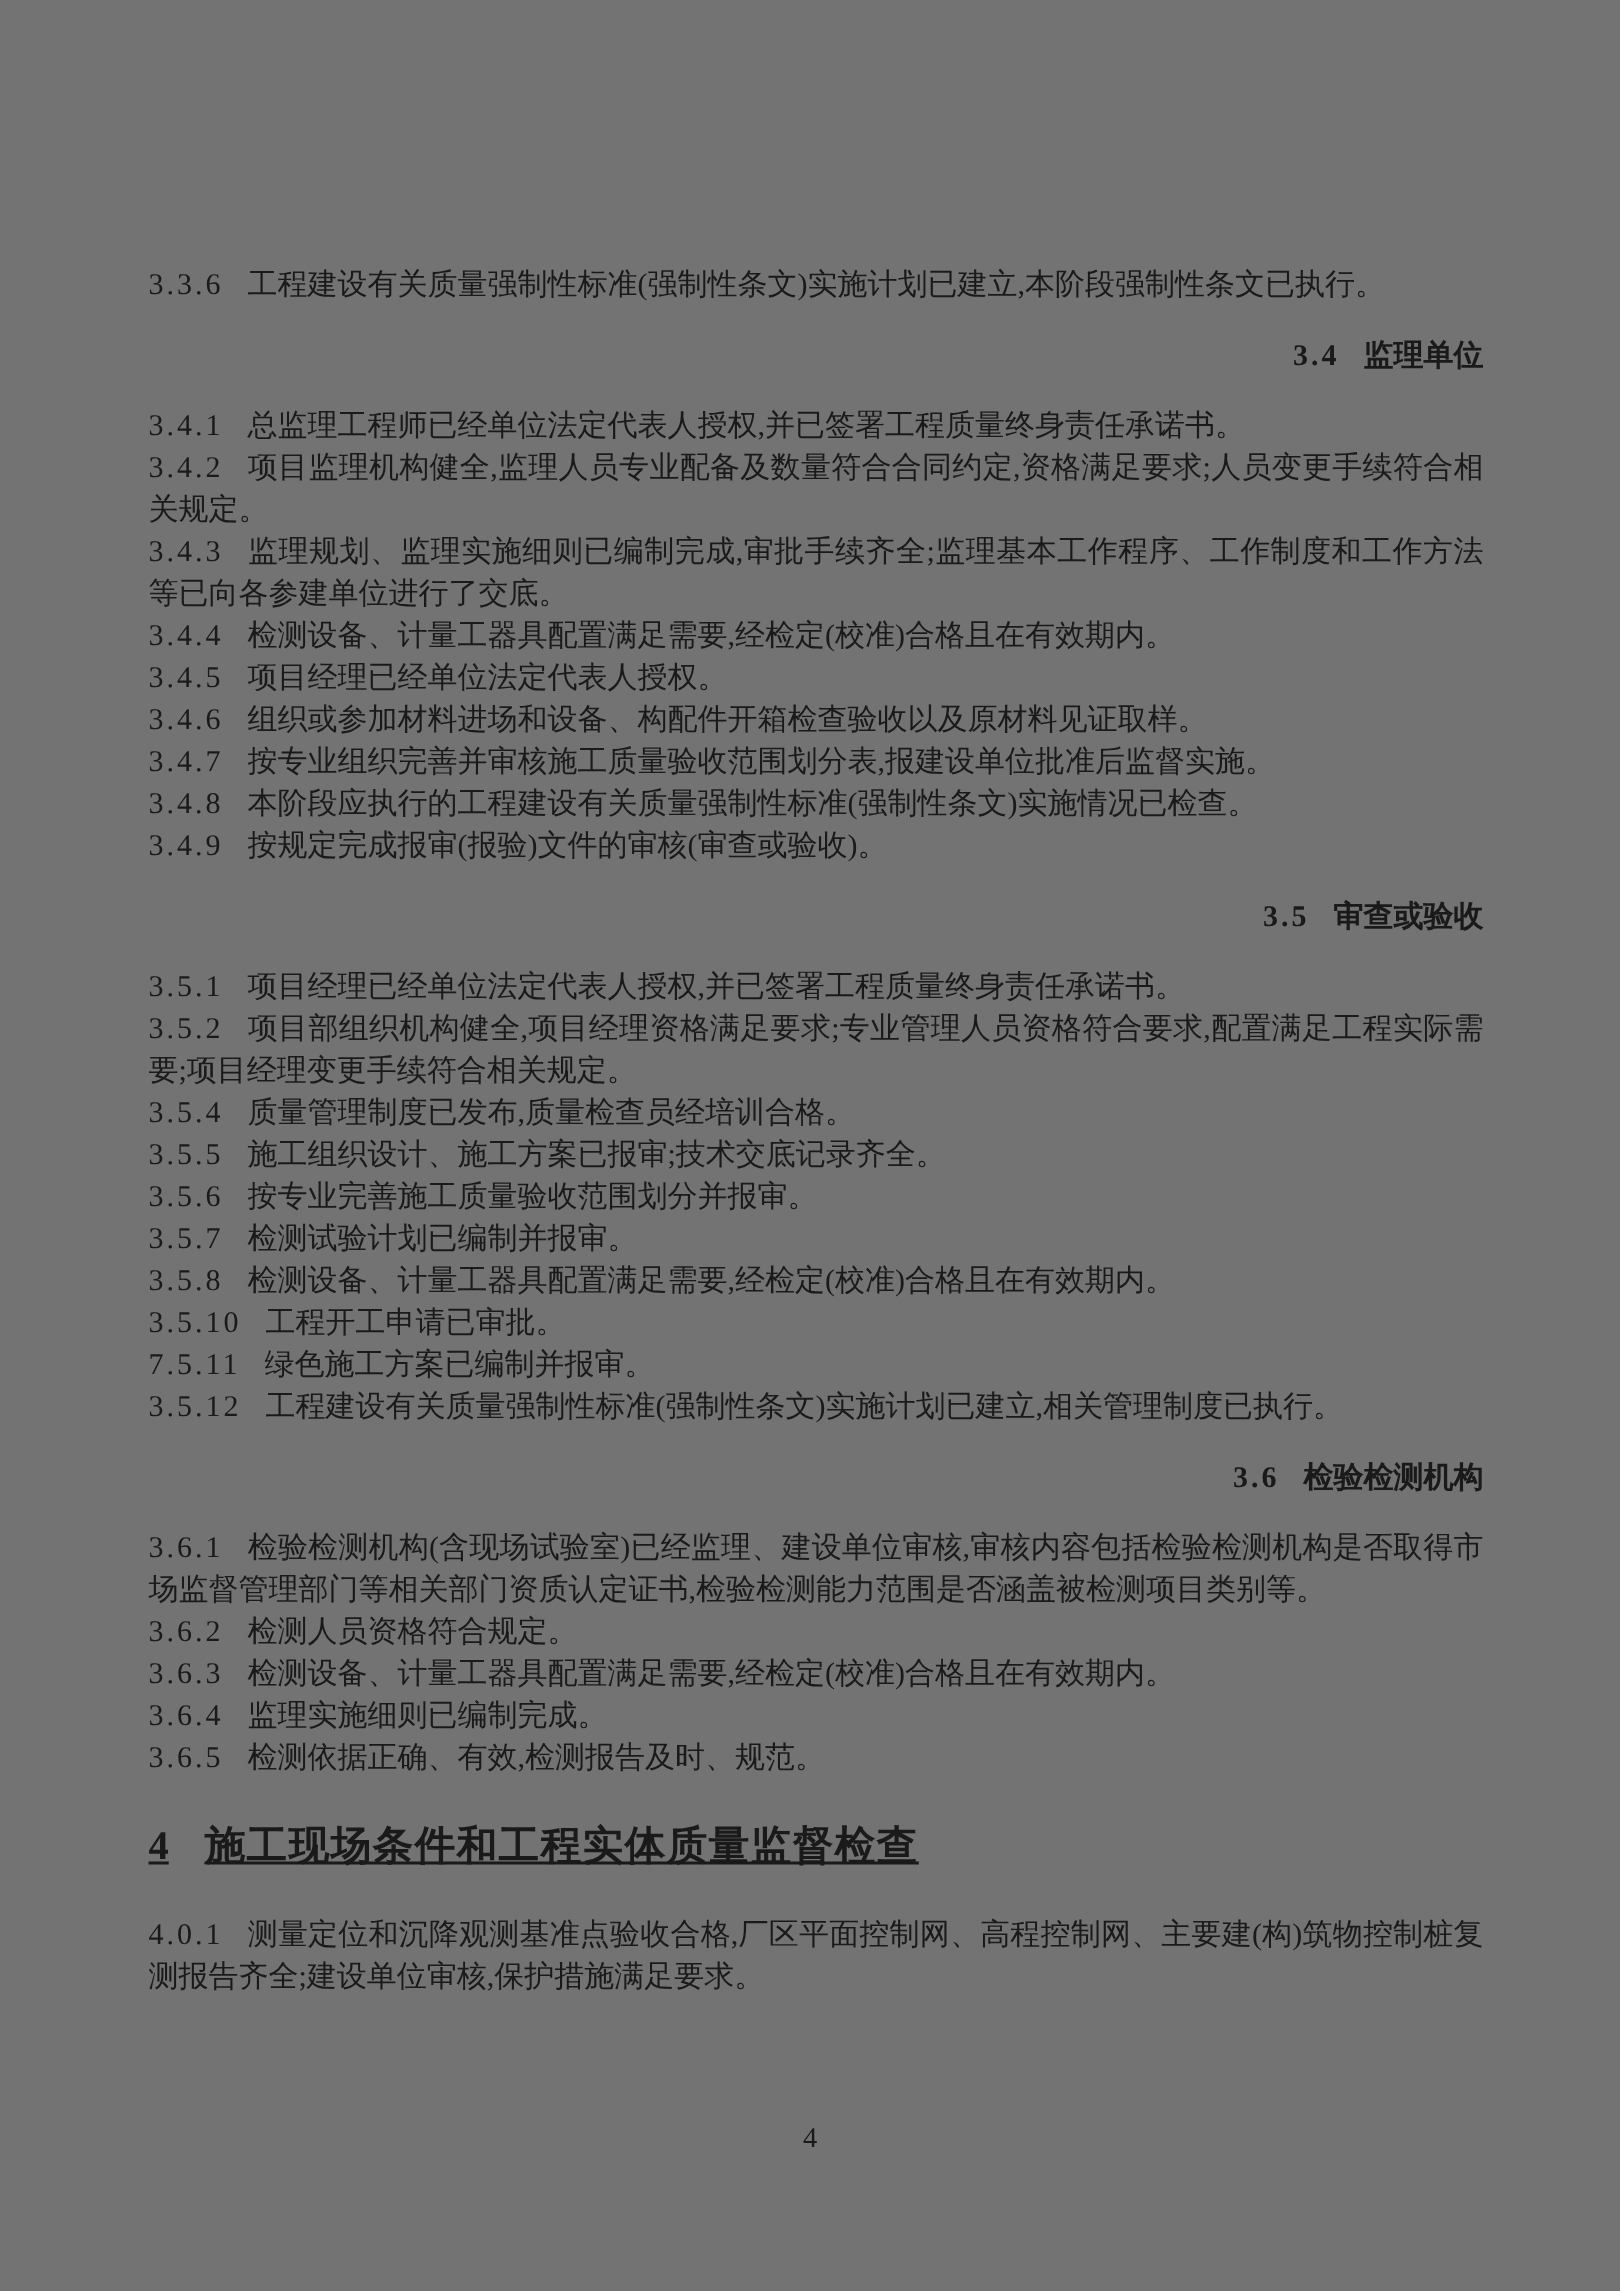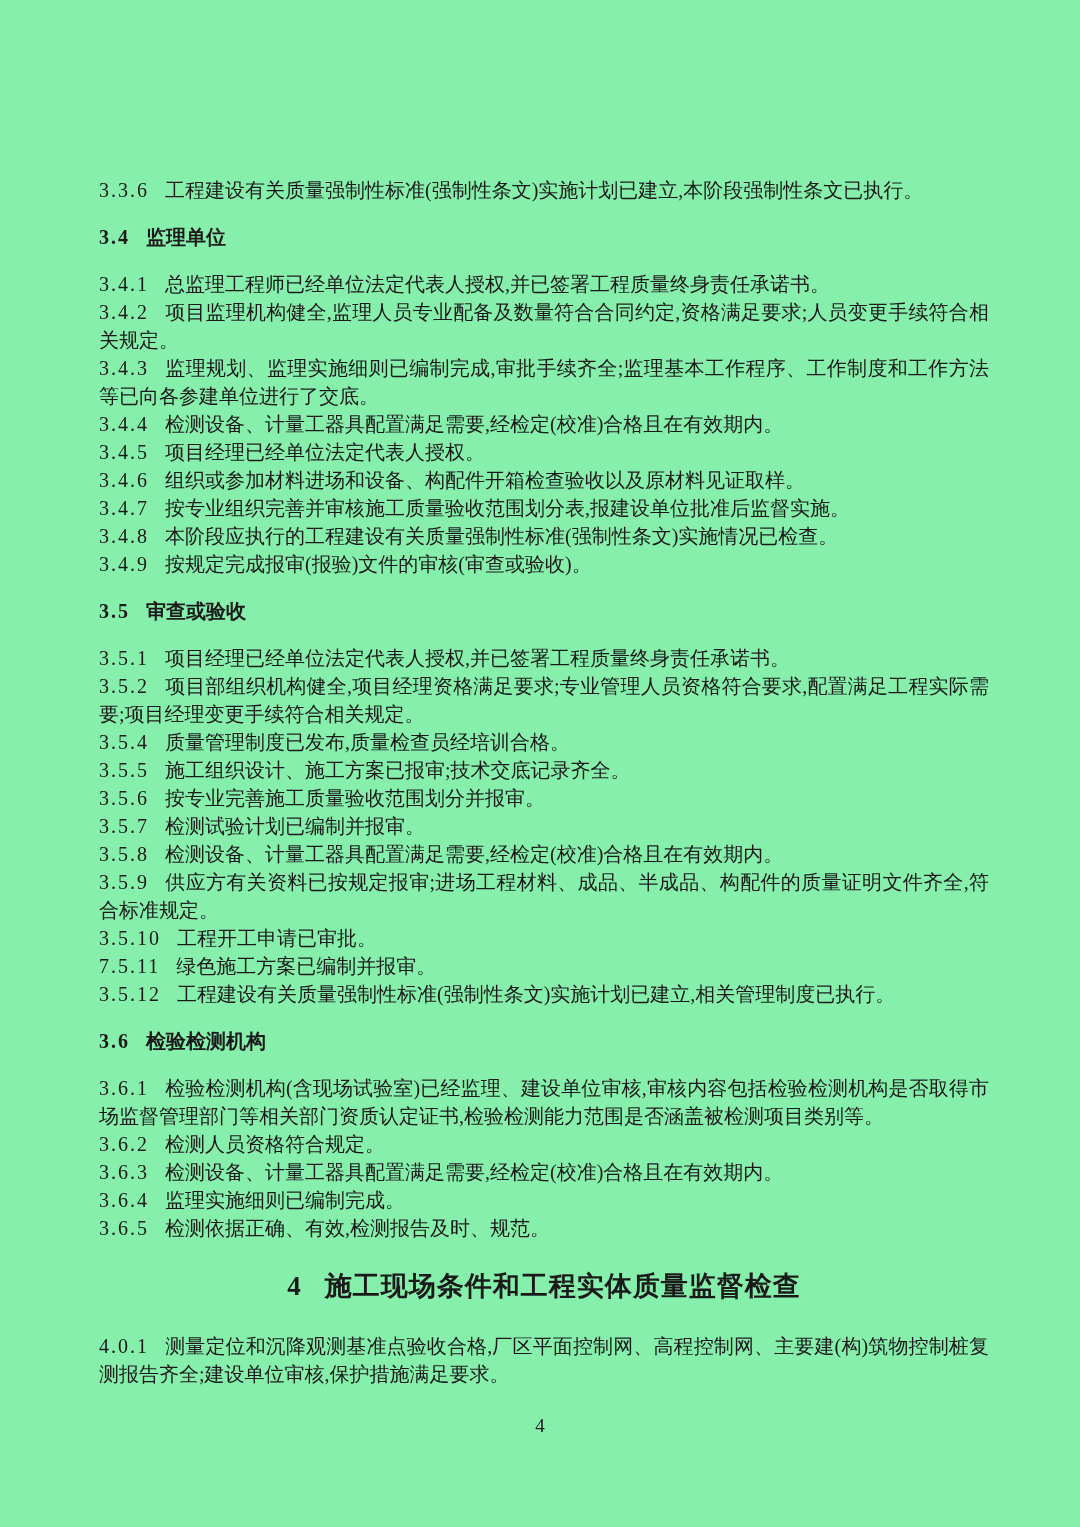--- a/index.html
+++ b/index.html
@@ -3,21 +3,21 @@
 <meta charset="utf-8">
 <style>
   * { margin: 0; padding: 0; box-sizing: border-box; }
   html, body { background: #ffffff; }
   body { font-family: "Liberation Serif", "DejaVu Serif", serif; }
 
   .page {
     position: relative;
     width: 1080px;
     height: 1527px;
-    background: #86efac;
+    background: #737373;
     overflow: hidden;
     margin: 0 auto;
   }
 
   .content {
     position: absolute;
     left: 99px;
     top: 176px;
     width: 890px;
     color: #1a1a1a;
@@ -30,30 +30,31 @@
 
   .block .num {
     letter-spacing: 2px;
     margin-right: 16px;
     white-space: nowrap;
   }
 
   .heading {
     font-weight: bold;
     margin: 19px 0;
-    text-align: left;
+    text-align: right;
   }
 
   .chapter {
     font-weight: bold;
     font-size: 27px;
     line-height: 40px;
-    text-align: center;
+    text-align: left;
     letter-spacing: 1px;
     margin: 24px 0 26px 0;
+    text-decoration: underline;
   }
   .chapter .num {
     letter-spacing: 0;
     margin-right: 24px;
   }
 
   .page-number {
     position: absolute;
     left: 0;
     top: 1412px;
@@ -81,21 +82,20 @@
       <div class="block item"><span class="num">3.4.8</span><span class="txt">本阶段应执行的工程建设有关质量强制性标准(强制性条文)实施情况已检查。</span></div>
       <div class="block item"><span class="num">3.4.9</span><span class="txt">按规定完成报审(报验)文件的审核(审查或验收)。</span></div>
       <div class="block heading"><span class="num">3.5</span><span class="txt">审查或验收</span></div>
       <div class="block item"><span class="num">3.5.1</span><span class="txt">项目经理已经单位法定代表人授权,并已签署工程质量终身责任承诺书。</span></div>
       <div class="block item"><span class="num">3.5.2</span><span class="txt">项目部组织机构健全,项目经理资格满足要求;专业管理人员资格符合要求,配置满足工程实际需要;项目经理变更手续符合相关规定。</span></div>
       <div class="block item"><span class="num">3.5.4</span><span class="txt">质量管理制度已发布,质量检查员经培训合格。</span></div>
       <div class="block item"><span class="num">3.5.5</span><span class="txt">施工组织设计、施工方案已报审;技术交底记录齐全。</span></div>
       <div class="block item"><span class="num">3.5.6</span><span class="txt">按专业完善施工质量验收范围划分并报审。</span></div>
       <div class="block item"><span class="num">3.5.7</span><span class="txt">检测试验计划已编制并报审。</span></div>
       <div class="block item"><span class="num">3.5.8</span><span class="txt">检测设备、计量工器具配置满足需要,经检定(校准)合格且在有效期内。</span></div>
-      <div class="block item"><span class="num">3.5.9</span><span class="txt">供应方有关资料已按规定报审;进场工程材料、成品、半成品、构配件的质量证明文件齐全,符合标准规定。</span></div>
       <div class="block item"><span class="num">3.5.10</span><span class="txt">工程开工申请已审批。</span></div>
       <div class="block item"><span class="num">7.5.11</span><span class="txt">绿色施工方案已编制并报审。</span></div>
       <div class="block item"><span class="num">3.5.12</span><span class="txt">工程建设有关质量强制性标准(强制性条文)实施计划已建立,相关管理制度已执行。</span></div>
       <div class="block heading"><span class="num">3.6</span><span class="txt">检验检测机构</span></div>
       <div class="block item"><span class="num">3.6.1</span><span class="txt">检验检测机构(含现场试验室)已经监理、建设单位审核,审核内容包括检验检测机构是否取得市场监督管理部门等相关部门资质认定证书,检验检测能力范围是否涵盖被检测项目类别等。</span></div>
       <div class="block item"><span class="num">3.6.2</span><span class="txt">检测人员资格符合规定。</span></div>
       <div class="block item"><span class="num">3.6.3</span><span class="txt">检测设备、计量工器具配置满足需要,经检定(校准)合格且在有效期内。</span></div>
       <div class="block item"><span class="num">3.6.4</span><span class="txt">监理实施细则已编制完成。</span></div>
       <div class="block item"><span class="num">3.6.5</span><span class="txt">检测依据正确、有效,检测报告及时、规范。</span></div>
       <div class="block chapter"><span class="num">4</span><span class="txt">施工现场条件和工程实体质量监督检查</span></div>

